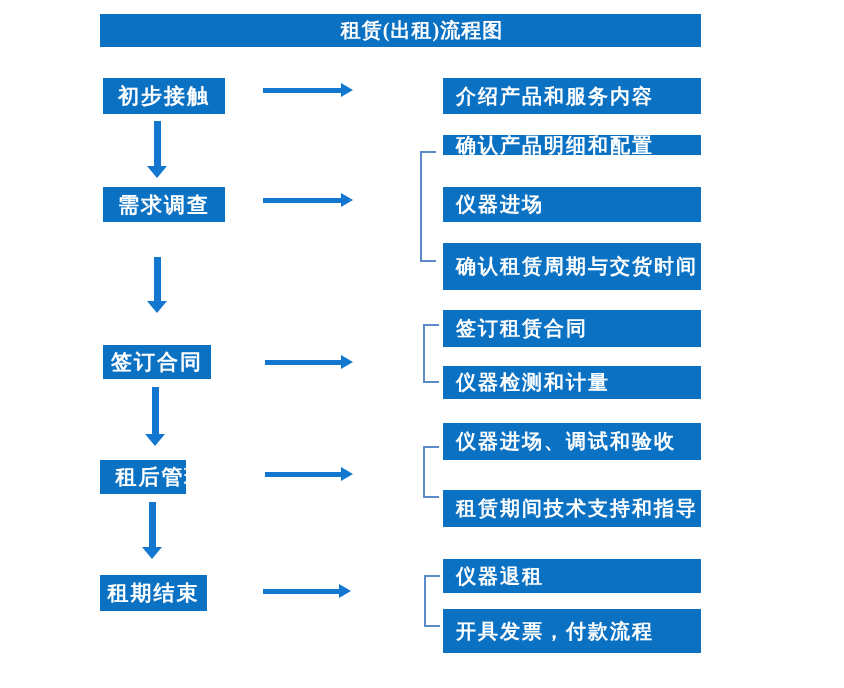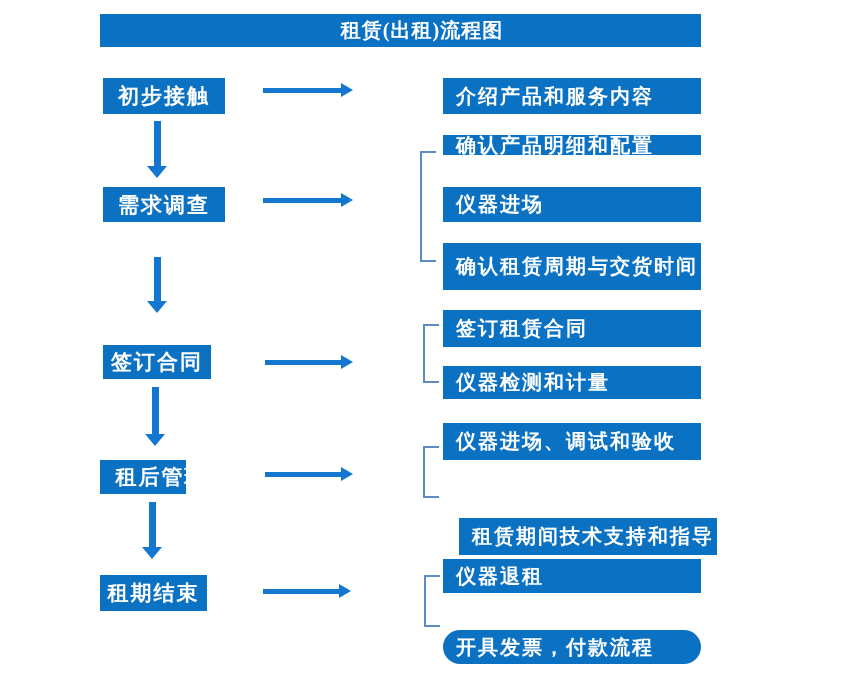--- a/index.html
+++ b/index.html
@@ -40,23 +40,23 @@
   #step4{left:100px;top:575px;width:107px;height:36px;}
 
   
   #d0{top:78px;height:36px;}
   #d1{top:135px;height:20px;}
   #d2{top:187px;height:35px;}
   #d3{top:243px;height:47px;}
   #d4{top:310px;height:37px;}
   #d5{top:366px;height:33px;text-align:center;}
   #d6{top:423px;height:37px;}
-  #d7{top:518px;height:37px;margin-left:16px;}
+  #d7{top:490px;height:37px;}
   #d8{top:559px;height:34px;}
-  #d9{top:630px;height:34px;border-radius:18px;}
+  #d9{top:609px;height:44px;}
 
   
   .h-arrow{position:absolute;height:14px;}
   .h-arrow .shaft{position:absolute;left:0;right:11px;top:5px;height:5px;background:var(--arrow-blue,#1376cf);}
   .h-arrow .head{position:absolute;right:0;top:0;width:0;height:0;
     border-left:12px solid var(--arrow-blue,#1376cf);
     border-top:7px solid transparent;border-bottom:7px solid transparent;}
   #h0{left:263px;top:83px;width:90px;}
   #h1{left:263px;top:193px;width:90px;}
   #h2{left:265px;top:355px;width:88px;}

